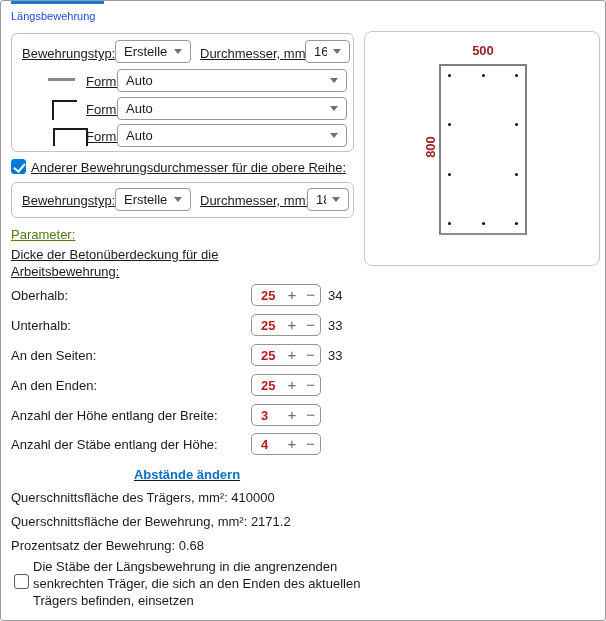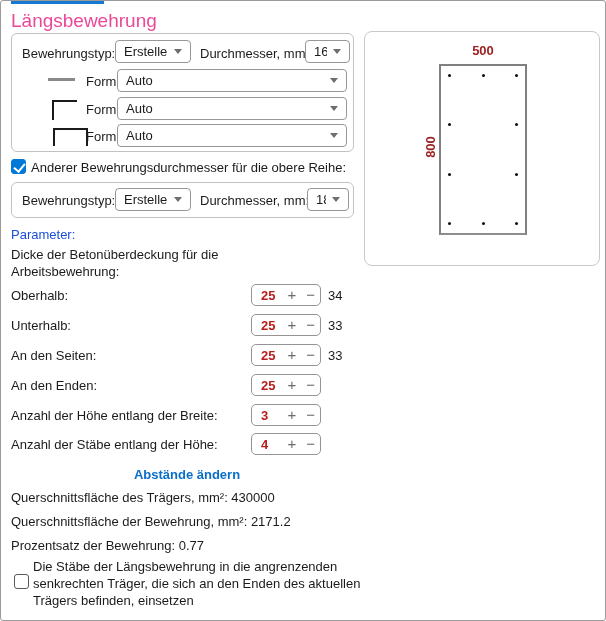--- a/index.html
+++ b/index.html
@@ -1,29 +1,29 @@
 <!DOCTYPE html>
 <html><head>
 <meta charset="utf-8">
 <style>
   html,body{margin:0;padding:0;background:#fff;}
   body{font-family:"Liberation Sans","DejaVu Sans",sans-serif;font-size:13px;color:#1b1b1b;}
   #win{position:relative;width:604px;height:619px;border:1px solid #9a9a9a;border-radius:3px;background:#fff;overflow:hidden;}
-  .abs{position:absolute;}
+  .abs{position:absolute;text-decoration:underline;}
   .accent{position:absolute;left:10px;top:0;width:93px;height:3px;background:#1877d2;}
-  .title{position:absolute;left:10px;top:9px;font-size:19px;color:#ec4899;}
+  .title{position:absolute;left:10px;top:9px;font-size:11px;color:#1d4ed8;}
   .group{position:absolute;border:1px solid #c2c2c2;border-radius:6px;background:#fff;}
   .lbl{white-space:nowrap;}
   .dd{position:absolute;box-sizing:border-box;height:23px;border:1px solid #979797;border-radius:4px;background:#fff;display:flex;align-items:center;justify-content:space-between;padding:0 8px;cursor:default;}
   .dd .chev{flex:0 0 auto;width:0;height:0;border-left:4px solid transparent;border-right:4px solid transparent;border-top:5px solid #6e6e6e;margin-left:6px;}
   .dd .ddval{overflow:hidden;white-space:nowrap;}
   .cb{position:absolute;box-sizing:border-box;width:15px;height:15px;border:1px solid #5a5a5a;border-radius:3px;background:#fff;}
   .cb.on{background:#0078d7;border-color:#0078d7;}
   .cb.on::after{content:"";position:absolute;left:4px;top:1px;width:5px;height:9px;border:solid #fff;border-width:0 2px 2px 0;transform:rotate(40deg);}
-  .link{color:#1d4ed8;cursor:pointer;}
+  .link{color:#4d7c0f;cursor:pointer;}
   .biglink{color:#0b6ec9;font-weight:bold;text-decoration:none;cursor:pointer;}
   .spinner{position:absolute;left:250px;top:0;box-sizing:border-box;width:70px;height:22px;border:1px solid #949494;border-radius:5px;background:#fff;display:flex;align-items:center;}
   .spinner .val{width:22px;padding-left:9px;color:#b91c1c;font-weight:bold;}
   .spinner .sbtn{width:19px;text-align:center;color:#6b6b6b;font-size:15px;line-height:20px;cursor:default;}
   .spin-row{position:absolute;left:0;width:372px;height:22px;}
   .spin-row .rl{position:absolute;left:10px;top:4px;}
   .spin-row .extra{position:absolute;left:327px;top:4px;}
   .icon-line{position:absolute;left:36px;width:27px;height:3px;background:#8a8a8a;}
   .icon-l{position:absolute;left:40px;width:23px;height:18px;border-left:2px solid #1a1a1a;border-top:2px solid #1a1a1a;}
   .icon-u{position:absolute;left:41px;width:31px;height:16px;border-left:2px solid #1a1a1a;border-top:2px solid #1a1a1a;border-right:2px solid #1a1a1a;}
@@ -148,23 +148,23 @@
       <span class="val">4</span>
       <span class="sbtn">+</span>
       <span class="sbtn">−</span>
     </div>
   </div>
 
   <div class="abs" style="left:0;top:466px;width:372px;text-align:center;">
     <a class="biglink">Abstände ändern</a>
   </div>
 
-  <div class="info" style="top:489px;">Querschnittsfläche des Trägers, mm²: 430000</div>
+  <div class="info" style="top:489px;">Querschnittsfläche des Trägers, mm²: 410000</div>
   <div class="info" style="top:513px;">Querschnittsfläche der Bewehrung, mm²: 2171.2</div>
-  <div class="info" style="top:537px;">Prozentsatz der Bewehrung: 0.77</div>
+  <div class="info" style="top:537px;">Prozentsatz der Bewehrung: 0.68</div>
 
   <div class="cb" style="left:13px;top:573px;"></div>
   <div class="wrap-lbl">Die Stäbe der Längsbewehrung in die angrenzenden senkrechten Träger, die sich an den Enden des aktuellen Trägers befinden, einsetzen</div>
 
   <div class="panel">
     <div class="dim dimw">500</div>
     <div class="dim dimh">800</div>
     <div class="beam">
       <div>
           <div class="dot" style="left: 7px; top: 8px;"></div>

